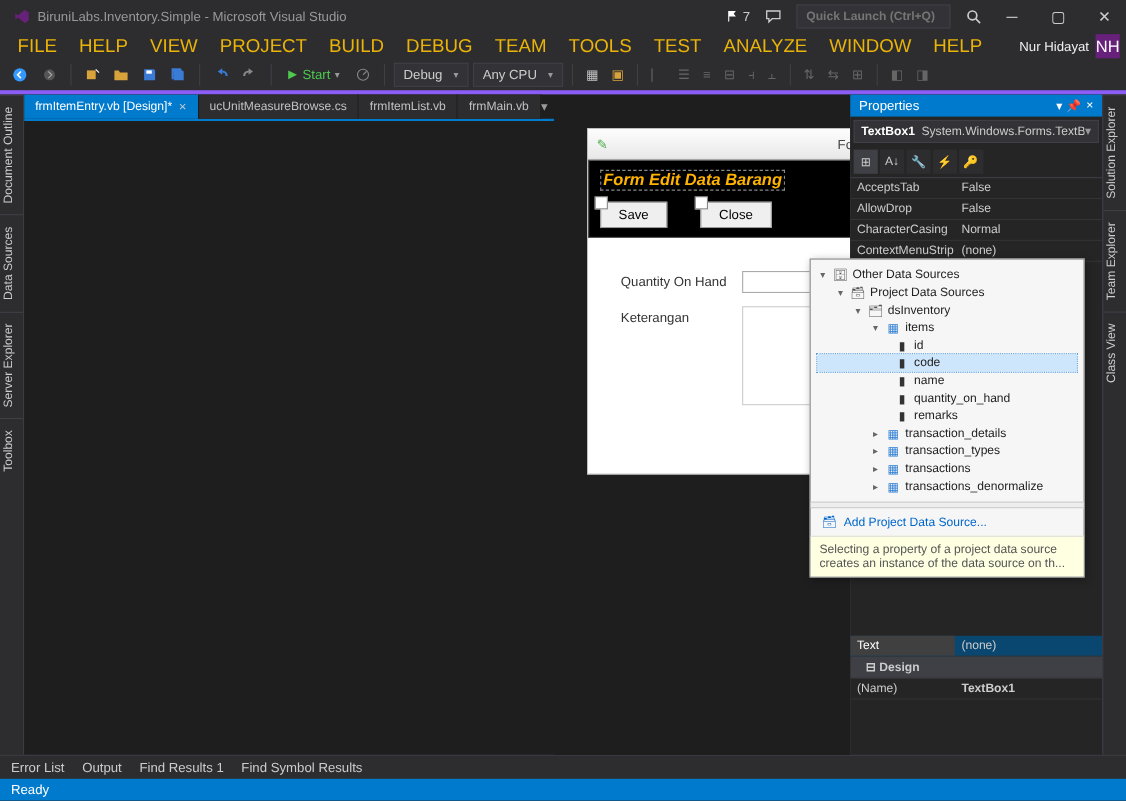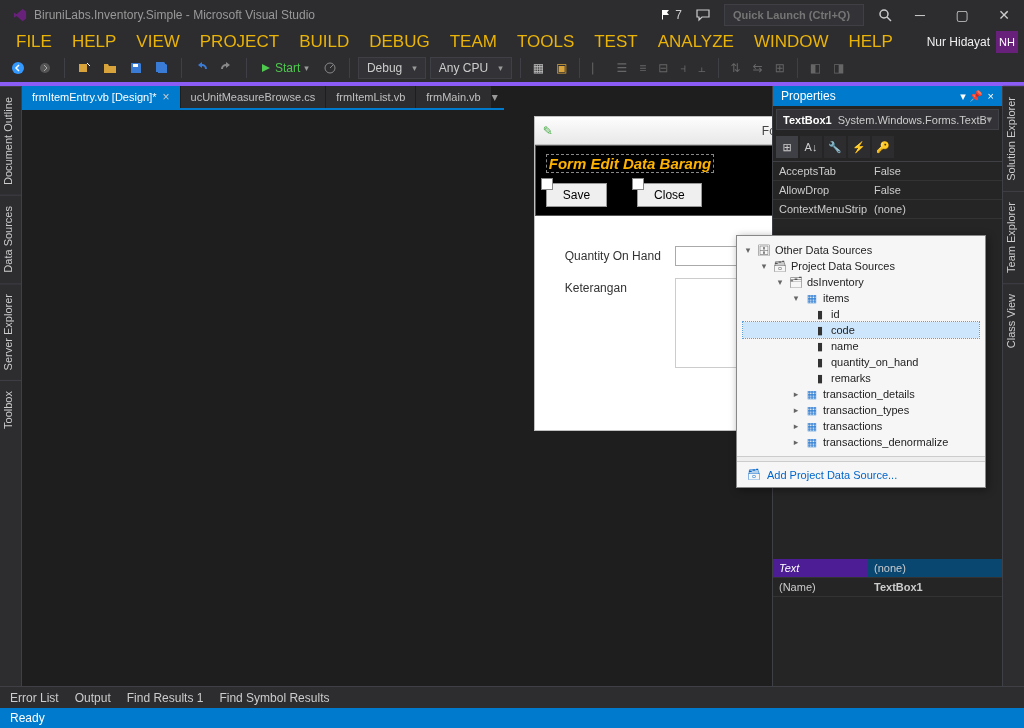--- a/index.html
+++ b/index.html
@@ -45,21 +45,21 @@
   display: flex;
   align-items: center;
   padding: 0 6px;
 }
 .menubar .menu-item {
   padding: 4px 10px;
   color: #eab308;
   font-size: 17px;
 }
 .userbadge { margin-left:auto; display:flex; align-items:center; gap:6px;}
-.user-initial { background:#68217a; width:22px; height:22px; display:flex; align-items:center; justify-content:center; font-size:11px; color:#fff;}
+.user-initial { background:#68217a; width:22px; height:22px; display:flex; align-items:center; justify-content:center; font-size:15px; color:#fff;}
 
 
 .toolbar {
   height: 32px;
   border-bottom: 4px solid #8b5cf6;
   display:flex;
   align-items:center;
   padding: 0 6px;
   gap:4px;
 }
@@ -250,21 +250,21 @@
 
 .prop-grid{
   flex:1;
   overflow:auto;
   font-size:11px;
 }
 .prop-row{ display:flex; border-bottom:1px solid #333;}
 .prop-row .pn{ width:95px; padding:3px 6px; color:#ccc; overflow:hidden; white-space:nowrap;}
 .prop-row .pv{ flex:1; padding:3px 6px; color:#ccc;}
 .prop-row.selected{ background:#094771;}
-.prop-row.selected .pn{ background:#4c1d95; color:#fff;font-style:italic;}
+.prop-row.selected .pn{ background:#404040; color:#fff;}
 .prop-row.group{ background:#3f3f46; font-weight:bold; color:#fff;}
 .prop-row.group .pn{ width:auto;}
 
 
 .ds-popup{
   position:absolute;
   top:235px;
   right:38px;
   width:250px;
   background:#f6f6f6;
@@ -534,27 +534,34 @@
     <div class="prop-grid">
       <div class="prop-row">
           <div class="pn">AcceptsTab</div>
           <div class="pv">False</div>
         </div>
       <div class="prop-row">
           <div class="pn">AllowDrop</div>
           <div class="pv">False</div>
         </div>
       <div class="prop-row">
+          <div class="pn">CharacterCasing</div>
+          <div class="pv">Normal</div>
+        </div>
+      <div class="prop-row">
           <div class="pn">ContextMenuStrip</div>
           <div class="pv">(none)</div>
         </div>
       <div style="height:340px;"></div>
       <div class="prop-row selected">
           <div class="pn">Text</div>
           <div class="pv">(none)</div>
+        </div>
+      <div class="prop-row group">
+          <div class="pn" style="padding-left:14px;">⊟ <span>Design</span></div>
         </div>
       <div class="prop-row">
           <div class="pn">(Name)</div>
           <div class="pv" style="font-weight:bold;">TextBox1</div>
         </div>
     </div>
   </div>
 
   <div class="right-rail">
     <div class="rail-tab">Solution Explorer</div>
@@ -624,20 +631,21 @@
         <span class="ds-expander">▸</span>
         <span class="ds-icon ds-table">▦</span>
         <span>transactions_denormalize</span>
       </div>
   </div>
   <div class="ds-hsep"></div>
   <div class="ds-link">
     <span>🗃</span>
     <span>Add Project Data Source...</span>
   </div>
+  <div class="ds-desc">Selecting a property of a project data source creates an instance of the data source on th...</div>
 </div>
 
 <div class="bottom-tabs">
   <span>Error List</span>
   <span>Output</span>
   <span>Find Results 1</span>
   <span>Find Symbol Results</span>
 </div>
 
 <div class="statusbar">

